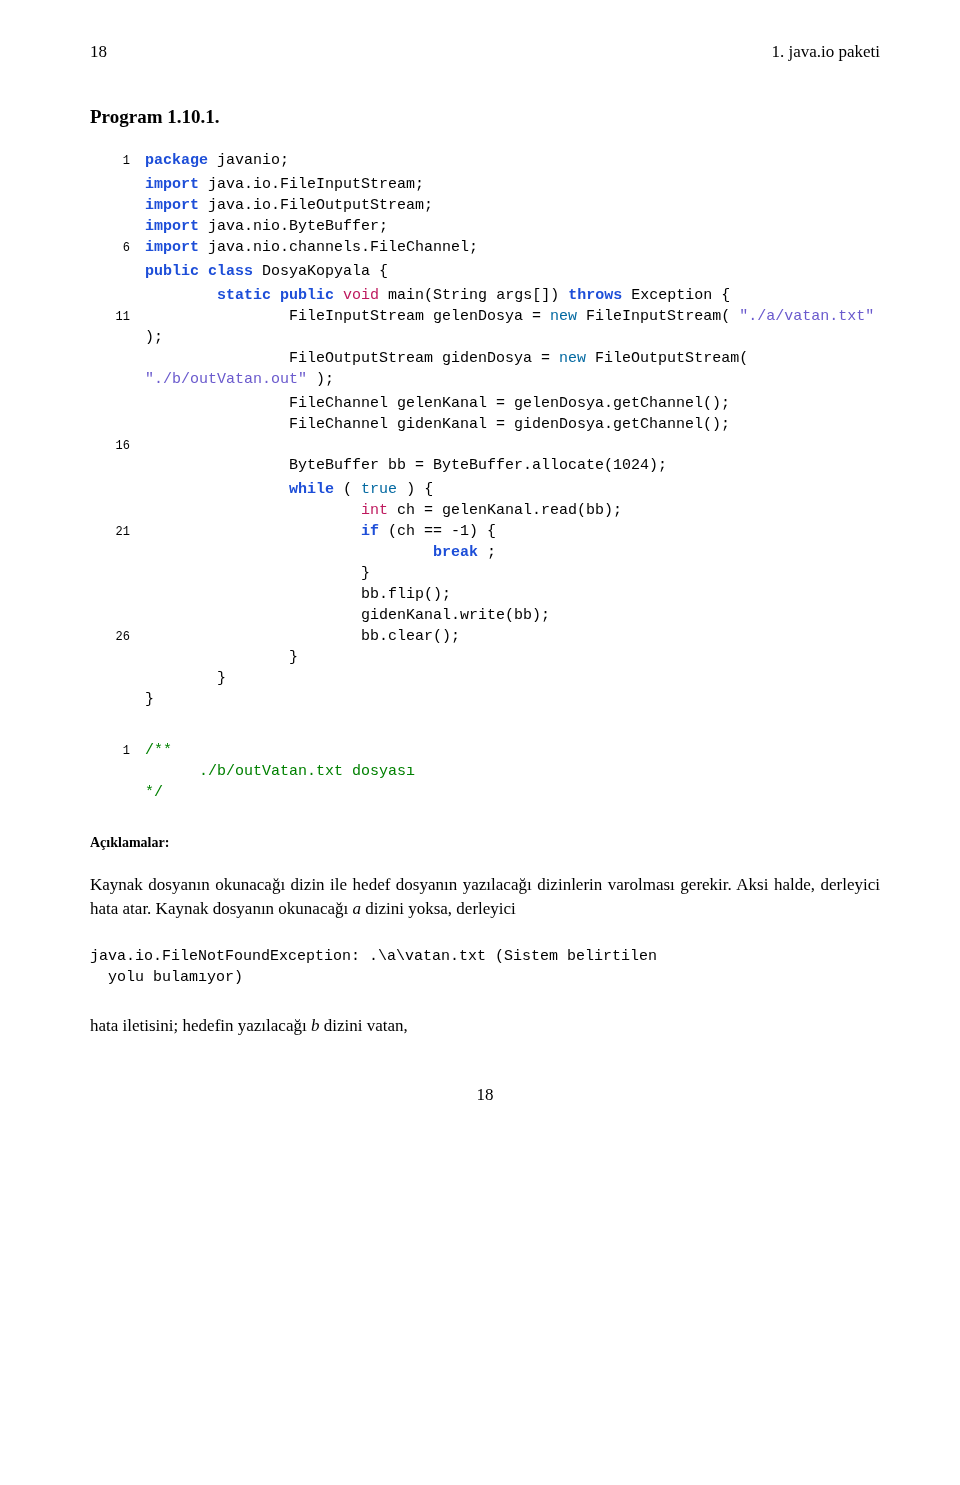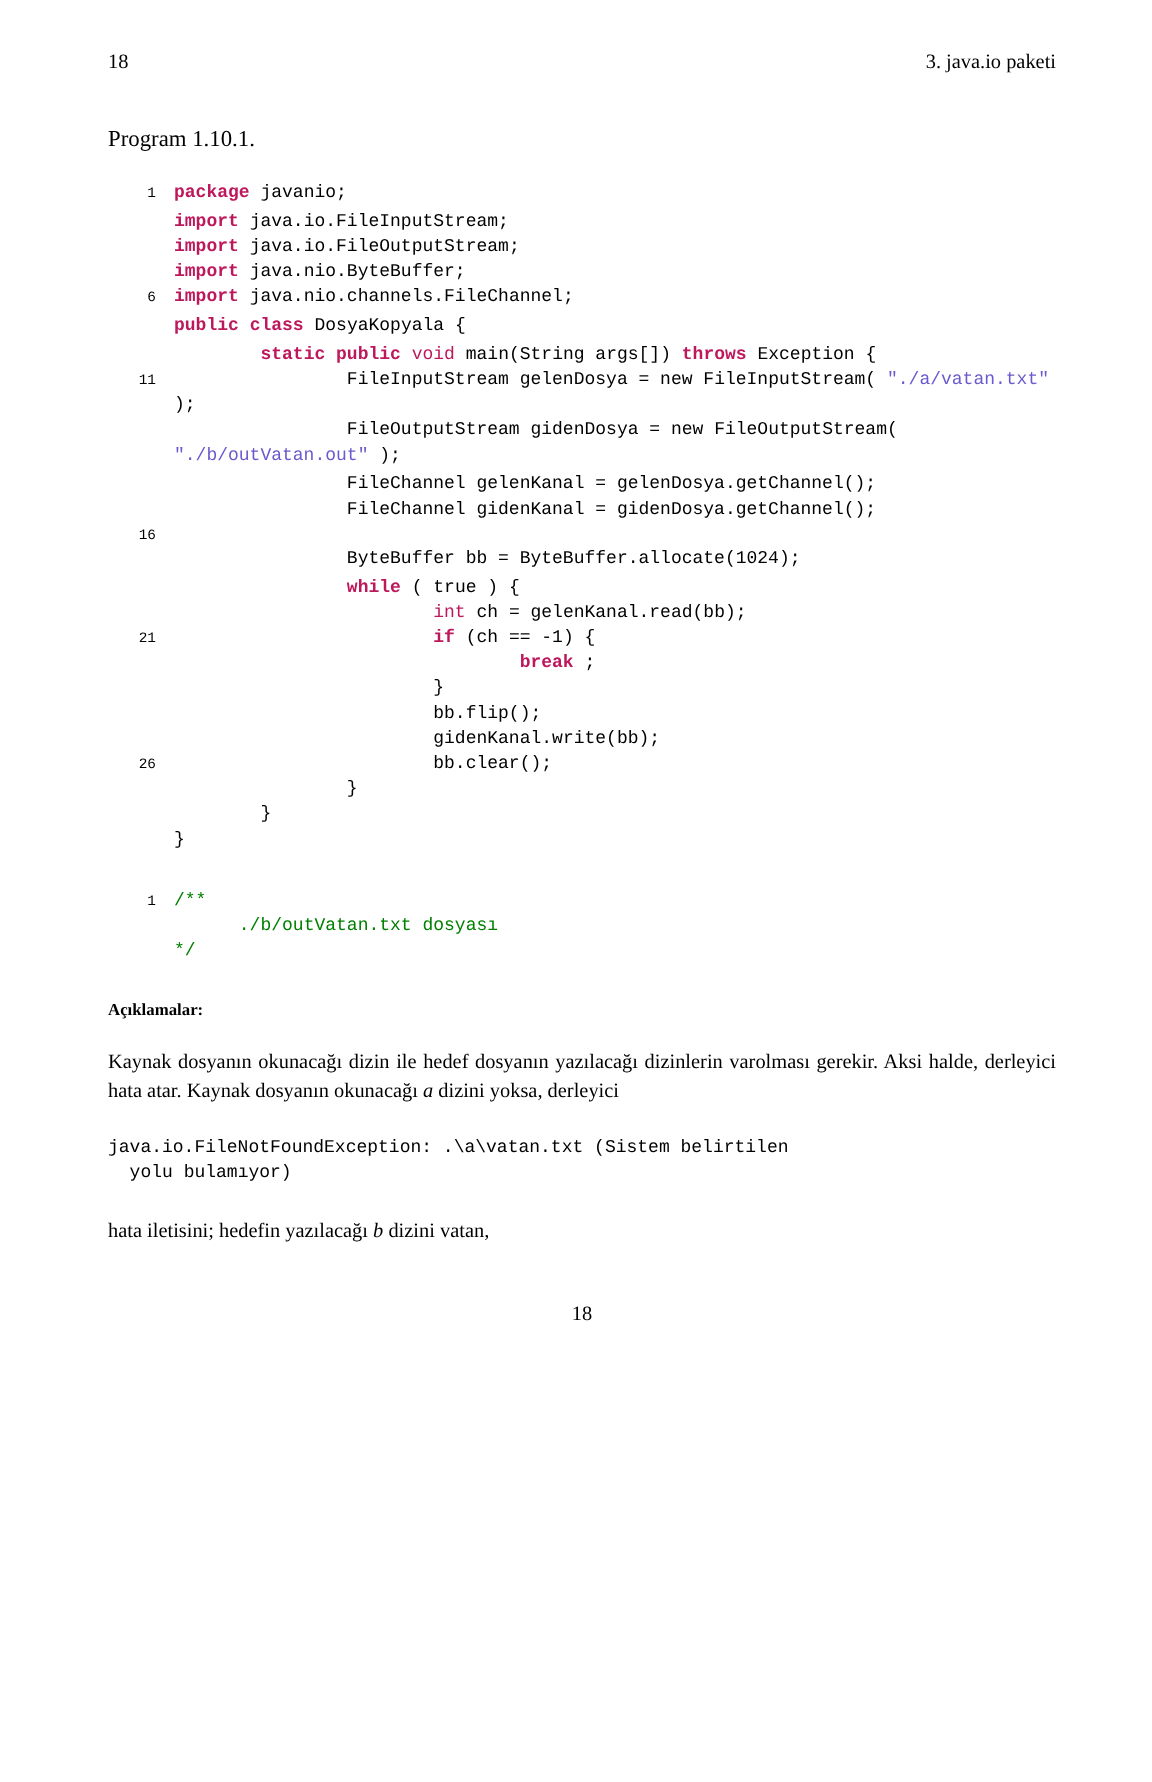--- a/index.html
+++ b/index.html
@@ -11,21 +11,21 @@
     font-size: 17px;
     line-height: 1.4;
   }
   .header {
     display: flex;
     justify-content: space-between;
     font-size: 17px;
     margin-bottom: 40px;
   }
   .program-title {
-    font-weight: normal;
+    font-weight: bold;
     font-size: 19px;
     margin-bottom: 20px;
   }
   .code-block {
     font-family: "Courier New", monospace;
     font-size: 15px;
     line-height: 1.4;
     white-space: pre;
     margin-bottom: 30px;
   }
@@ -40,23 +40,23 @@
     color: #000;
     flex-shrink: 0;
     font-size: 12px;
     vertical-align: middle;
     padding-top: 3px;
   }
   .code-text {
     white-space: pre-wrap;
     word-break: break-word;
   }
-  .kw-green { color: #be185d; font-weight: bold; }
+  .kw-green { color: #1d4ed8; font-weight: bold; }
   .kw-red { color: #be185d; }
-  .kw-blue { color: #000000; }
+  .kw-blue { color: #0369a1; }
   .kw-mauve { color: #6a5acd; }
   .comment { color: #008000; }
   .section-title {
     font-weight: bold;
     font-size: 14px;
     margin-top: 30px;
     margin-bottom: 20px;
   }
   .para {
     margin-bottom: 15px;
@@ -73,21 +73,21 @@
     text-align: center;
     margin-top: 45px;
     font-size: 17px;
   }
 </style>
 </head>
 <body>
 
 <div class="header">
   <span>18</span>
-  <span>3. java.io paketi</span>
+  <span>1. java.io paketi</span>
 </div>
 
 <div class="program-title">Program 1.10.1.</div>
 
 <div class="code-block" id="code1"><div class="code-line"><span class="lineno">1</span><span class="code-text"><span class="kw-green">package</span><span></span> <span>javanio;</span></span></div><div class="code-line"><span class="lineno"></span><span class="code-text"><span></span></span></div><div class="code-line"><span class="lineno"></span><span class="code-text"><span class="kw-green">import</span> <span>java.io.FileInputStream;</span></span></div><div class="code-line"><span class="lineno"></span><span class="code-text"><span class="kw-green">import</span> <span>java.io.FileOutputStream;</span></span></div><div class="code-line"><span class="lineno"></span><span class="code-text"><span class="kw-green">import</span> <span>java.nio.ByteBuffer;</span></span></div><div class="code-line"><span class="lineno">6</span><span class="code-text"><span class="kw-green">import</span> <span>java.nio.channels.FileChannel;</span></span></div><div class="code-line"><span class="lineno"></span><span class="code-text"><span></span></span></div><div class="code-line"><span class="lineno"></span><span class="code-text"><span class="kw-green">public</span> <span class="kw-green">class</span> <span>DosyaKopyala {</span></span></div><div class="code-line"><span class="lineno"></span><span class="code-text"><span></span></span></div><div class="code-line"><span class="lineno"></span><span class="code-text"><span>        </span><span class="kw-green">static</span> <span class="kw-green">public</span> <span class="kw-red">void</span> <span>main(String args[])</span> <span class="kw-green">throws</span> <span>Exception {</span></span></div><div class="code-line"><span class="lineno">11</span><span class="code-text"><span>                FileInputStream gelenDosya = </span><span class="kw-blue">new</span> <span>FileInputStream(</span> <span class="kw-mauve">"./a/vatan.txt"</span> <span>);</span></span></div><div class="code-line"><span class="lineno"></span><span class="code-text"><span>                FileOutputStream gidenDosya = </span><span class="kw-blue">new</span> <span>FileOutputStream(</span> <span class="kw-mauve">"./b/outVatan.out"</span> <span>);</span></span></div><div class="code-line"><span class="lineno"></span><span class="code-text"><span></span></span></div><div class="code-line"><span class="lineno"></span><span class="code-text"><span>                FileChannel gelenKanal = gelenDosya.getChannel();</span></span></div><div class="code-line"><span class="lineno"></span><span class="code-text"><span>                FileChannel gidenKanal = gidenDosya.getChannel();</span></span></div><div class="code-line"><span class="lineno">16</span><span class="code-text"><span></span></span></div><div class="code-line"><span class="lineno"></span><span class="code-text"><span>                ByteBuffer bb = ByteBuffer.allocate(1024);</span></span></div><div class="code-line"><span class="lineno"></span><span class="code-text"><span></span></span></div><div class="code-line"><span class="lineno"></span><span class="code-text"><span>                </span><span class="kw-green">while</span> <span>(</span> <span class="kw-blue">true</span> <span>) {</span></span></div><div class="code-line"><span class="lineno"></span><span class="code-text"><span>                        </span><span class="kw-red">int</span> <span>ch = gelenKanal.read(bb);</span></span></div><div class="code-line"><span class="lineno">21</span><span class="code-text"><span>                        </span><span class="kw-green">if</span> <span>(ch == -1) {</span></span></div><div class="code-line"><span class="lineno"></span><span class="code-text"><span>                                </span><span class="kw-green">break</span> <span>;</span></span></div><div class="code-line"><span class="lineno"></span><span class="code-text"><span>                        }</span></span></div><div class="code-line"><span class="lineno"></span><span class="code-text"><span>                        bb.flip();</span></span></div><div class="code-line"><span class="lineno"></span><span class="code-text"><span>                        gidenKanal.write(bb);</span></span></div><div class="code-line"><span class="lineno">26</span><span class="code-text"><span>                        bb.clear();</span></span></div><div class="code-line"><span class="lineno"></span><span class="code-text"><span>                }</span></span></div><div class="code-line"><span class="lineno"></span><span class="code-text"><span>        }</span></span></div><div class="code-line"><span class="lineno"></span><span class="code-text"><span>}</span></span></div></div>
 
 <div class="code-block" id="code2"><div class="code-line"><span class="lineno">1</span><span class="code-text"><span class="comment">/**</span></span></div><div class="code-line"><span class="lineno"></span><span class="code-text"><span class="comment">      ./b/outVatan.txt dosyası</span></span></div><div class="code-line"><span class="lineno"></span><span class="code-text"><span class="comment">*/</span></span></div></div>
 
 <div class="section-title">Açıklamalar:</div>
 

